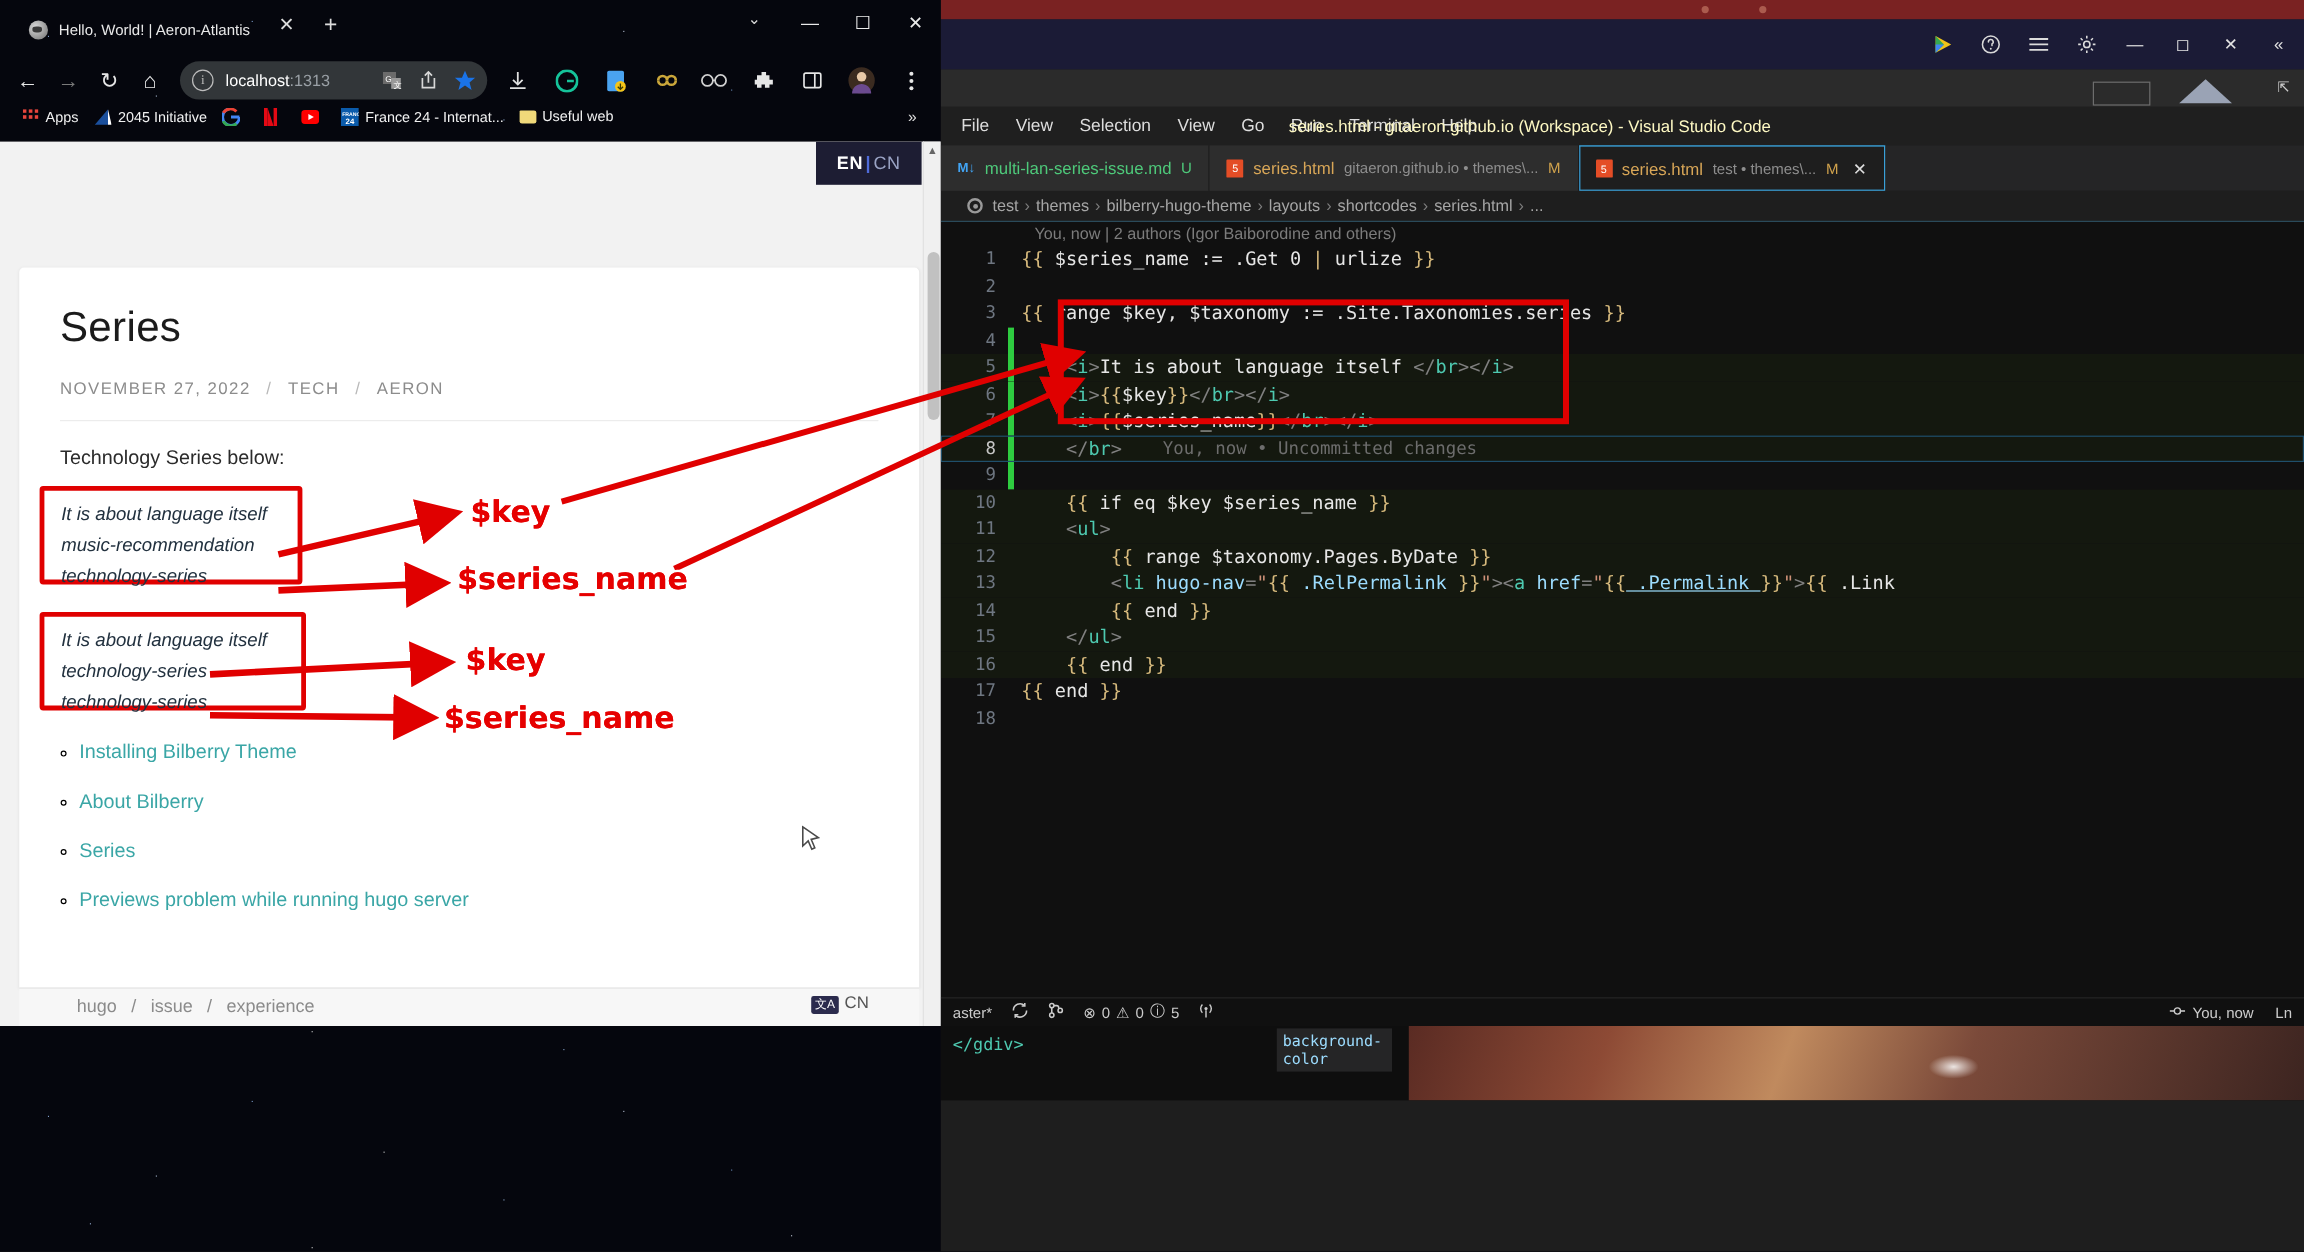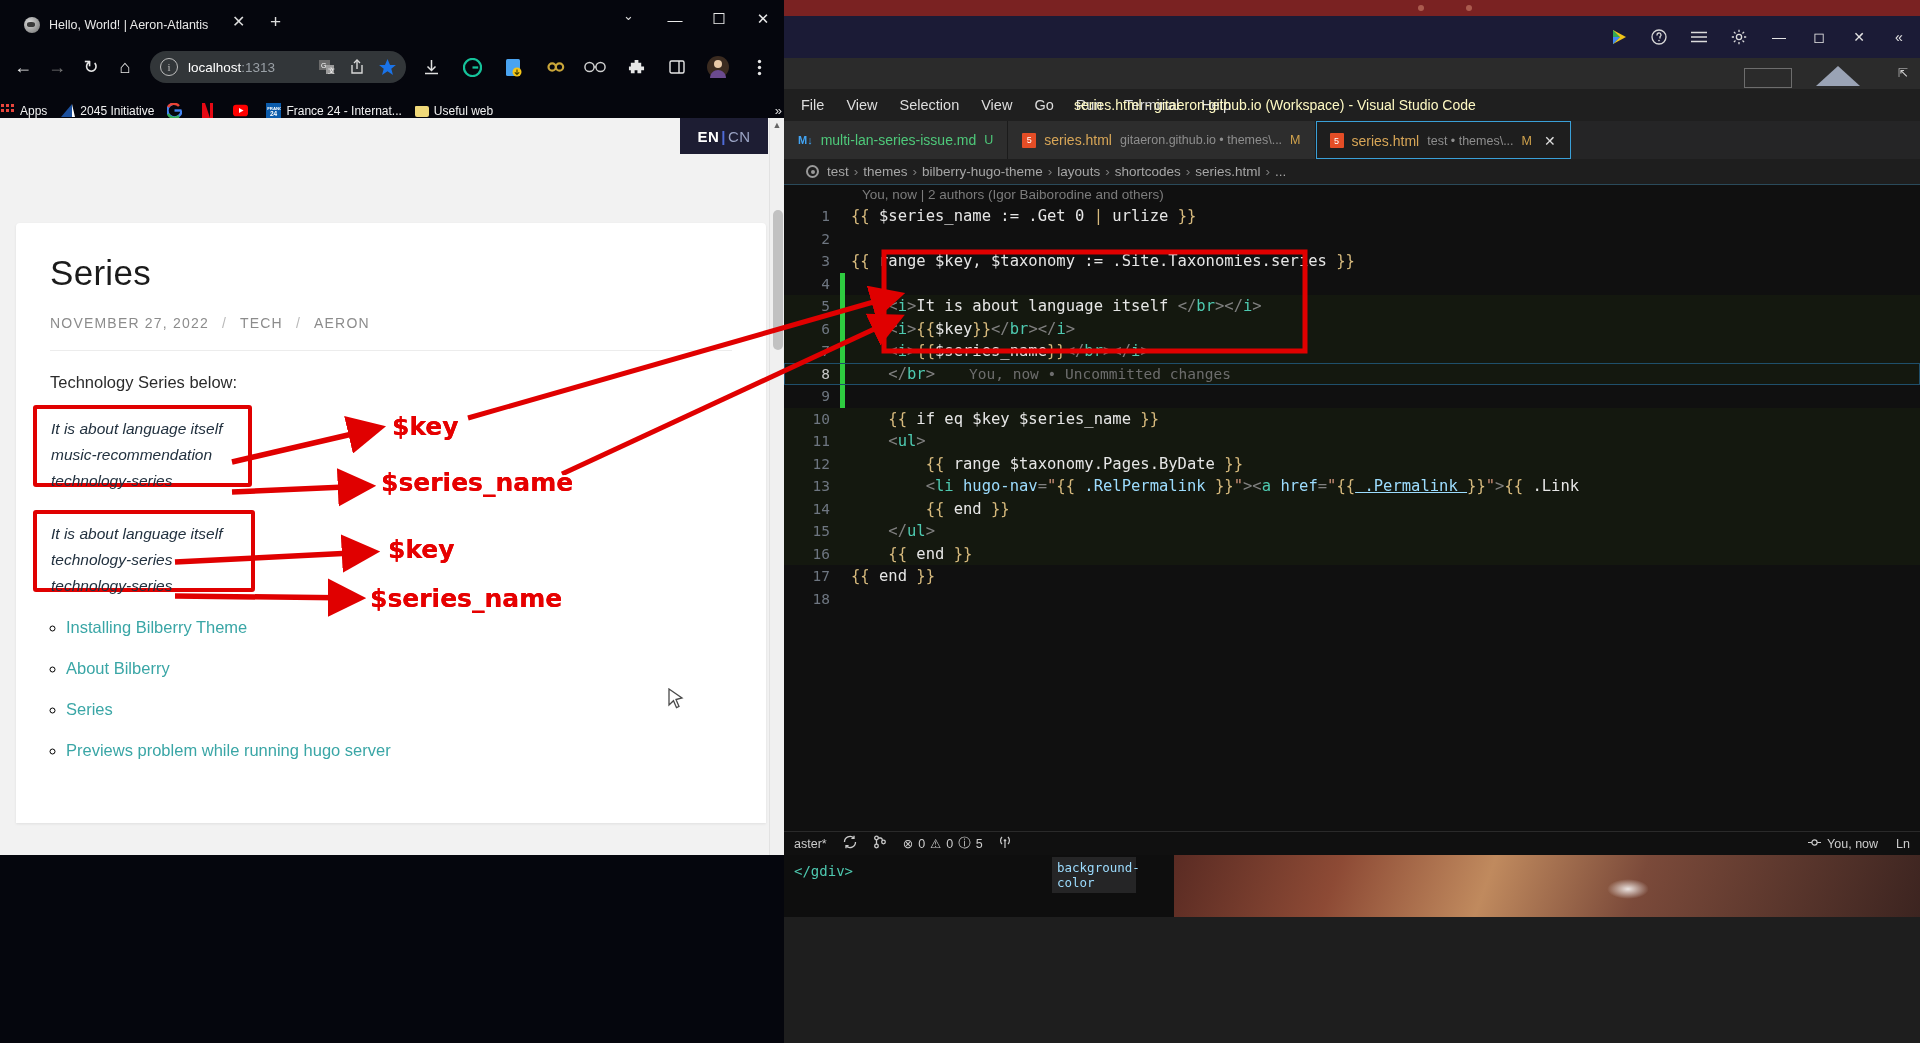--- a/index.html
+++ b/index.html
@@ -86,21 +86,21 @@
     justify-content: center; font-family: "Liberation Serif", serif; flex: none;
   }
   .omni-url { margin-left: 10px; font-size: 13.5px; color: #fff; flex: 1; }
   .omni-url .port { color: #9aa0a6; }
   .omni-icons { display: flex; gap: 12px; align-items: center; }
   .ico { width: 18px; height: 18px; display: flex; align-items: center;
     justify-content: center; font-size: 13px; color: #dcdcdc; flex: none; }
   .toolbar-icons { display: flex; gap: 7px; align-items: center; padding-right: 2px; }
 
   .bw-bookmarks {
-    height: 28px; display: flex; align-items: flex-end; gap: 13px; padding: 0 0;
+    height: 28px; display: flex; align-items: flex-start; gap: 13px; padding: 0 18px;
     font-size: 12px; color: #f1f1f1; white-space: nowrap; overflow: hidden;
   }
   .bm { display: flex; align-items: center; gap: 5px; }
   .bm-ico { width: 15px; height: 15px; flex: none; border-radius: 2px;
     display: flex; align-items: center; justify-content: center;
     font-size: 9px; color: #fff; font-weight: bold; }
   .bm-folder { width: 14px; height: 11px; background: #f0d97a; border-radius: 1px 2px 2px 2px; }
   .bm-overflow { margin-left: auto; color: #ddd; font-size: 13px; padding-right: 2px;}
 
   
@@ -254,21 +254,21 @@
     align-items: center; font-size: 12.5px; gap: 16px; padding: 0 10px;
     border-top: 1px solid #2a2a2a;
   }
   .sb-right { margin-left: auto; display: flex; gap: 18px; align-items: center; }
 
   .vsc-panel {
     height: 62px; background: #0e0e0e; position: relative; overflow: hidden;
     font-family: "DejaVu Sans Mono", monospace; font-size: 14px;
   }
   .panel-code { color: #4ec9b0; padding: 8px 0 0 10px; }
-  .panel-hintbox { position: absolute; left: 268px; top: 2px; width: 84px;
+  .panel-hintbox { position: absolute; left: 280px; top: 2px; width: 96px;
     background: #252526; color: #9cdcfe; font-size: 12.5px; padding: 3px 5px;
     line-height: 15px; }
   .panel-img { position: absolute; left: 390px; top: 0; right: 0; bottom: 0;
     background: linear-gradient(110deg,#5a2b23 0%, #8d4a35 22%, #c08a5e 42%, #7b4a3a 62%, #3c2420 100%); }
   .panel-img::after { content:""; position: absolute; left: 58%; top: 38%;
     width: 42px; height: 20px; border-radius: 50%;
     background: radial-gradient(ellipse at 50% 50%, rgba(255,255,255,.85), rgba(255,255,255,0) 70%); }
 
   
   #annotations { position: absolute; inset: 0; z-index: 20; pointer-events: none; }
@@ -496,20 +496,26 @@
       </div>
 
       <ul class="post-list">
         <li><a>Installing Bilberry Theme</a></li>
         <li><a>About Bilberry</a></li>
         <li><a>Series</a></li>
         <li><a>Previews problem while running hugo server</a></li>
       </ul>
     </div>
 
+    <div class="post-footer">
+      <span class="tag">hugo</span><span class="tag">/</span><span class="tag">issue</span><span class="tag">/</span><span class="tag">experience</span>
+      <span class="footer-lang">
+        <span class="badge">文A</span><span>CN</span>
+      </span>
+    </div>
   </div>
 
   <div class="bw-scrollbar">
     <div class="arrow">▲</div>
     <div class="thumb"></div>
   </div>
 
   <span class="mouse-cursor">
     <svg width="16" height="22" viewBox="0 0 16 22">
         <path d="M1 1l13 9-6 1.5 3 7-2.5 1.2-3-7L1 17z" fill="none" stroke="#4a4a4a" stroke-width="1.3"></path>

